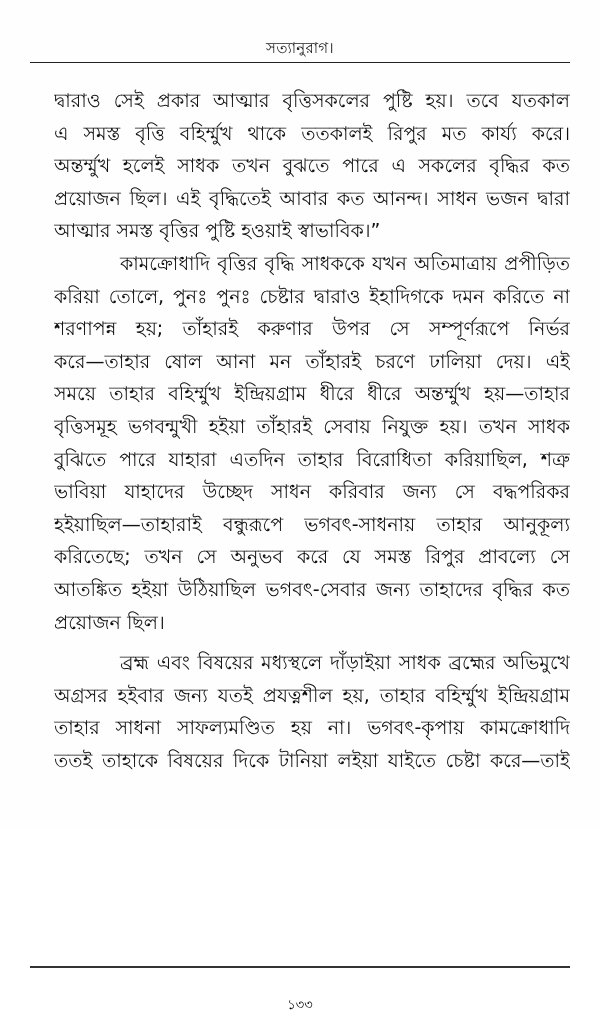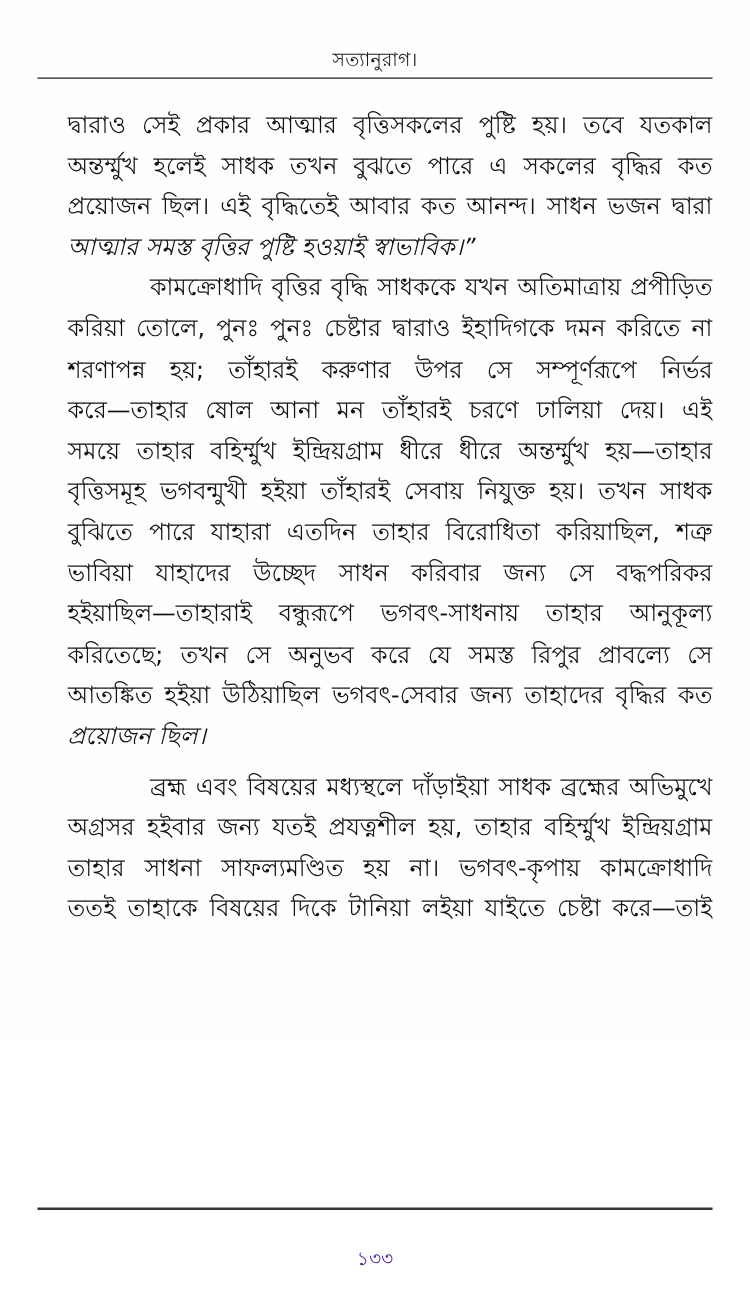--- a/index.html
+++ b/index.html
@@ -58,49 +58,49 @@
       line-height: 32.6px;
       font-size: 19px;
       white-space: nowrap;
       text-align: justify;
       text-align-last: justify;
       overflow: hidden;
       margin-left: 24px;
     }
     .line.last {
       text-align-last: left;
-      font-style: italic;
     }
     .line.indent {
       padding-left: 66px;
     }
     .para-gap {
       height: 8px;
     }
     .folio {
       position: absolute;
       top: 995px;
       left: 0;
       width: 600px;
       text-align: center;
-      font-size: 15px;
-      color: #4c1d95;
+      font-size: 13px;
+      color: #000000;
     }
   </style>
 </head>
 <body>
 
 <div class="page">
   <div class="running-head">সত্যানুরাগ।</div>
   <div class="rule-top"></div>
 
   <div class="body-text">
 
     <div>
       <div class="line">দ্বারাও সেই প্রকার আত্মার বৃত্তিসকলের পুষ্টি হয়। তবে যতকাল</div>
+      <div class="line">এ সমস্ত বৃত্তি বহির্ম্মুখ থাকে ততকালই রিপুর মত কার্য্য করে।</div>
       <div class="line">অন্তর্ম্মুখ হলেই সাধক তখন বুঝতে পারে এ সকলের বৃদ্ধির কত</div>
       <div class="line">প্রয়োজন ছিল। এই বৃদ্ধিতেই আবার কত আনন্দ। সাধন ভজন দ্বারা</div>
       <div class="line last">আত্মার সমস্ত বৃত্তির পুষ্টি হওয়াই স্বাভাবিক।”</div>
     </div>
 
     <div>
       <div class="line indent">কামক্রোধাদি বৃত্তির বৃদ্ধি সাধককে যখন অতিমাত্রায় প্রপীড়িত</div>
       <div class="line">করিয়া তোলে, পুনঃ পুনঃ চেষ্টার দ্বারাও ইহাদিগকে দমন করিতে না</div>
       <div class="line">শরণাপন্ন হয়; তাঁহারই করুণার উপর সে সম্পূর্ণরূপে নির্ভর</div>
       <div class="line">করে—তাহার ষোল আনা মন তাঁহারই চরণে ঢালিয়া দেয়। এই</div>

